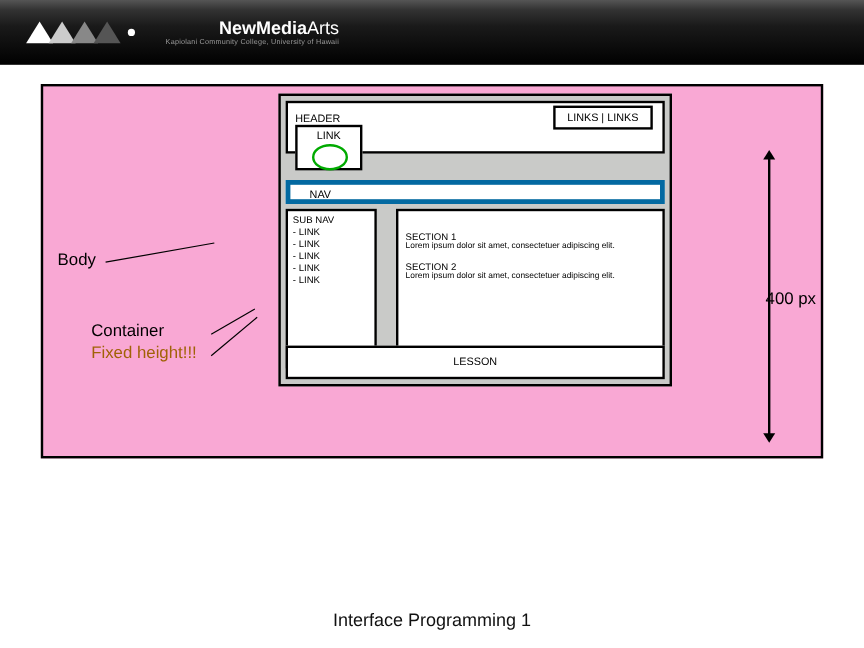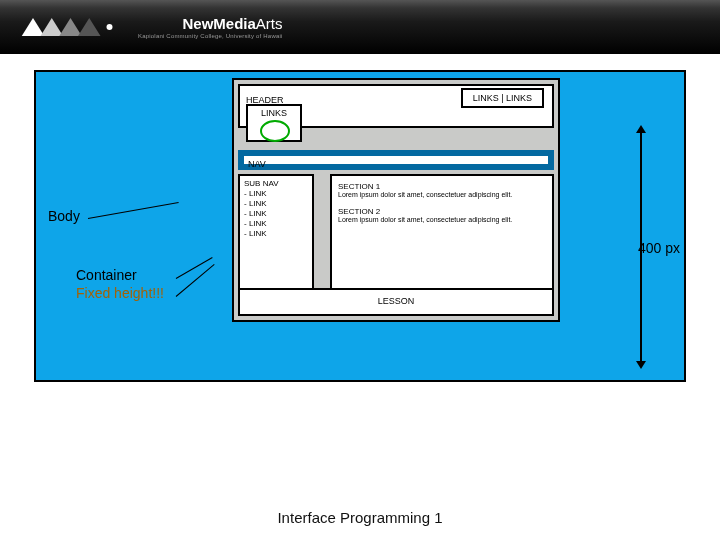--- a/index.html
+++ b/index.html
@@ -21,21 +21,21 @@
   
   
   .slide { padding: 16px 34px 0 34px; position: relative; }
   .lesson-title { font-size: 24px; font-weight: 900; letter-spacing: 2px; margin-bottom: 12px; }
   
   
   .body-frame {
     border: 2px solid #000;
     height: 312px;
     position: relative;
-    background: #0ea5e9;
+    background: #f9a8d4;
   }
   
   
   .ann-body { position: absolute; left: 48px; top: 208px; font-size: 14px; }
   .ann-container { position: absolute; left: 76px; top: 266px; font-size: 14px; line-height: 1.3; }
   .ann-container .red { color: #a16207; }
   
   
   .ann-400 { position: absolute; right: 40px; top: 240px; font-size: 14px; }
   
@@ -75,35 +75,35 @@
     position: absolute; left: 12px; top: 24px; width: 56px; height: 38px;
     background: #fff; border: 2px solid #000; text-align: center;
     font-size: 9px; padding-top: 2px;
   }
   .wf-logo::after {
     content: ""; position: absolute; left: 12px; top: 14px; width: 26px; height: 18px;
     border: 2px solid #0a0; border-radius: 50%;
   }
   .wf-nav {
     position: absolute; left: 4px; top: 70px; right: 4px; height: 20px;
-    background: #fff; border: 6px solid #0369a1;
-    font-size: 9px; padding: 3px 4px;
+    background: #fff; border: 4px solid #0369a1;
+    font-size: 9px; padding: 3px 16px;
   }
   .wf-main {
     position: absolute; left: 4px; top: 94px; right: 4px; height: 133px;
     display: flex; gap: 16px;
   }
   .wf-subnav {
     width: 76px; background: #fff; border: 2px solid #000;
     font-size: 8px; padding: 3px 4px;
   }
   .wf-subnav div { line-height: 1.25; white-space: nowrap; }
   .wf-content {
     flex: 1; background: #fff; border: 2px solid #000;
-    font-size: 7px; padding: 4px 6px;
+    font-size: 7px; padding: 15px 6px;
   }
   .wf-content .sec-title { font-size: 8px; margin-top: 2px; }
   .wf-content .sec-title.mt { margin-top: 8px; }
   .wf-content .lorem { line-height: 1.15; }
   .wf-footer {
     position: absolute; left: 4px; bottom: 4px; right: 4px; height: 28px;
     background: #fff; border: 2px solid #000;
     text-align: center; font-size: 9px; padding-top: 6px;
   }
   
@@ -139,21 +139,21 @@
   <div class="body-frame">
 
     <div class="wf-container">
       <div class="wf-header">
         <span class="wf-header-label">HEADER</span>
         <div class="wf-links">
           <div class="wf-links-inner">LINKS | LINKS</div>
         </div>
       </div>
       <div class="wf-logo">
-        <span>LINKS</span>
+        <span>LINK</span>
       </div>
       <div class="wf-nav">
         <span>NAV</span>
       </div>
       <div class="wf-main">
         <div class="wf-subnav">
           <div>SUB NAV</div>
           <div>- LINK</div>
           <div>- LINK</div>
           <div>- LINK</div>

